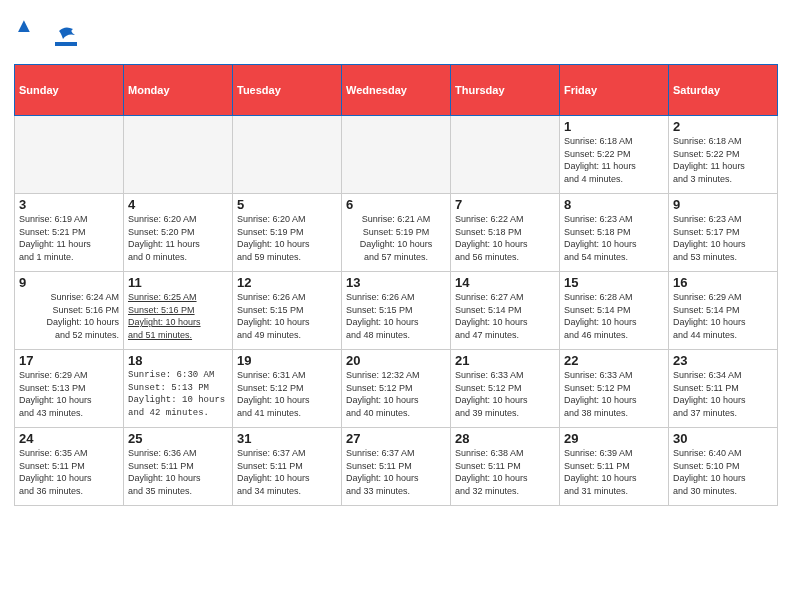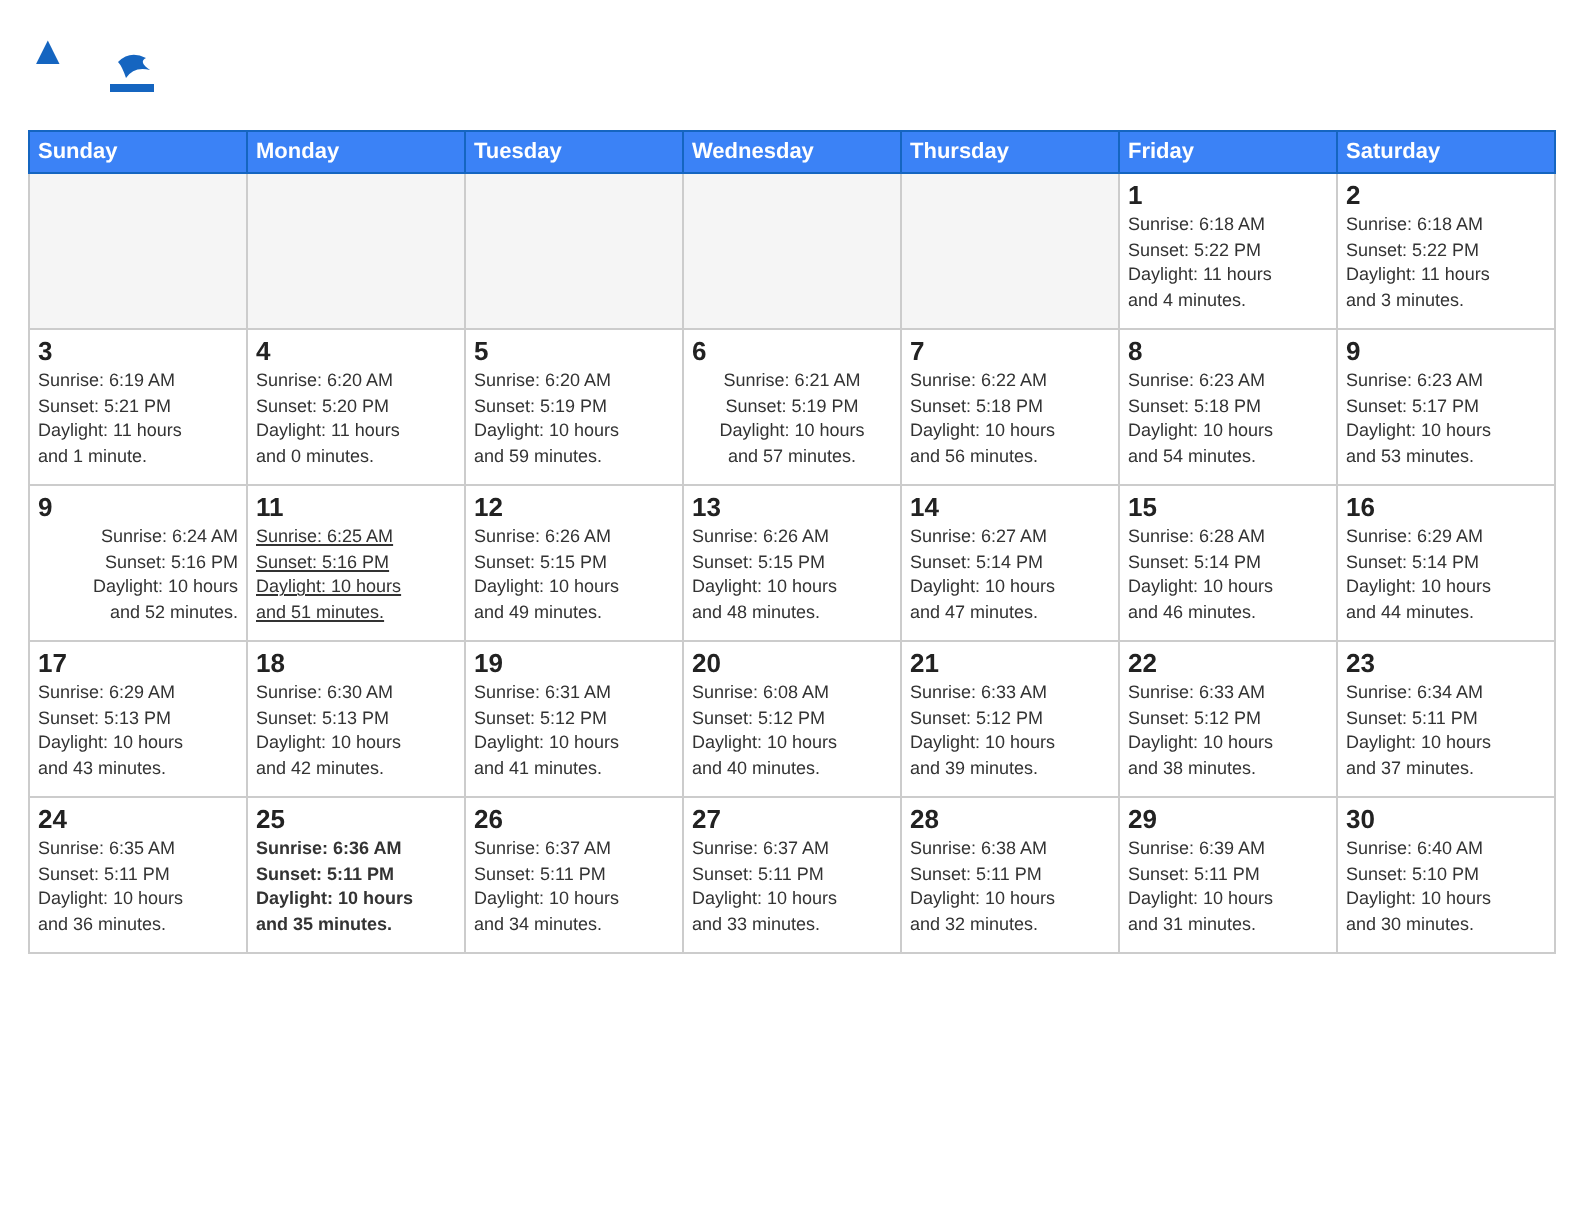--- a/index.html
+++ b/index.html
@@ -45,25 +45,25 @@
       font-size: 15px;
       color: #444;
       margin-top: 2px;
     }
     .calendar {
       width: 100%;
       border-collapse: collapse;
       table-layout: fixed;
     }
     .calendar th {
-      background: #3b82f6;
+      background: #ef4444;
       color: #fff;
       font-size: 11px;
       font-weight: bold;
-      padding: 4px 4px;
+      padding: 19px 4px;
       text-align: left;
       border: 1px solid #1565c0;
     }
     .calendar td {
       border: 1px solid #ccc;
       vertical-align: top;
       padding: 3px 4px;
       font-size: 9px;
       color: #333;
       height: 78px;
@@ -259,35 +259,35 @@
         <tr>
           <td>
             <span class="day-num">17</span>
             <div class="day-info" style="white-space: pre-line;">Sunrise: 6:29 AM
 Sunset: 5:13 PM
 Daylight: 10 hours
 and 43 minutes.</div>
           </td>
           <td>
             <span class="day-num">18</span>
-            <div class="day-info" style="white-space: pre-line;">Sunrise: 6:30 AM
+            <div class="day-info" style="white-space: pre-line; font-family: Liberation Mono, monospace;">Sunrise: 6:30 AM
 Sunset: 5:13 PM
 Daylight: 10 hours
 and 42 minutes.</div>
           </td>
           <td>
             <span class="day-num">19</span>
             <div class="day-info" style="white-space: pre-line;">Sunrise: 6:31 AM
 Sunset: 5:12 PM
 Daylight: 10 hours
 and 41 minutes.</div>
           </td>
           <td>
             <span class="day-num">20</span>
-            <div class="day-info" style="white-space: pre-line;">Sunrise: 6:08 AM
+            <div class="day-info" style="white-space: pre-line;">Sunrise: 12:32 AM
 Sunset: 5:12 PM
 Daylight: 10 hours
 and 40 minutes.</div>
           </td>
           <td>
             <span class="day-num">21</span>
             <div class="day-info" style="white-space: pre-line;">Sunrise: 6:33 AM
 Sunset: 5:12 PM
 Daylight: 10 hours
 and 39 minutes.</div>
@@ -310,27 +310,27 @@
         <tr>
           <td>
             <span class="day-num">24</span>
             <div class="day-info" style="white-space: pre-line;">Sunrise: 6:35 AM
 Sunset: 5:11 PM
 Daylight: 10 hours
 and 36 minutes.</div>
           </td>
           <td>
             <span class="day-num">25</span>
-            <div class="day-info" style="white-space: pre-line; font-weight: bold;">Sunrise: 6:36 AM
+            <div class="day-info" style="white-space: pre-line;">Sunrise: 6:36 AM
 Sunset: 5:11 PM
 Daylight: 10 hours
 and 35 minutes.</div>
           </td>
           <td>
-            <span class="day-num">26</span>
+            <span class="day-num">31</span>
             <div class="day-info" style="white-space: pre-line;">Sunrise: 6:37 AM
 Sunset: 5:11 PM
 Daylight: 10 hours
 and 34 minutes.</div>
           </td>
           <td>
             <span class="day-num">27</span>
             <div class="day-info" style="white-space: pre-line;">Sunrise: 6:37 AM
 Sunset: 5:11 PM
 Daylight: 10 hours

